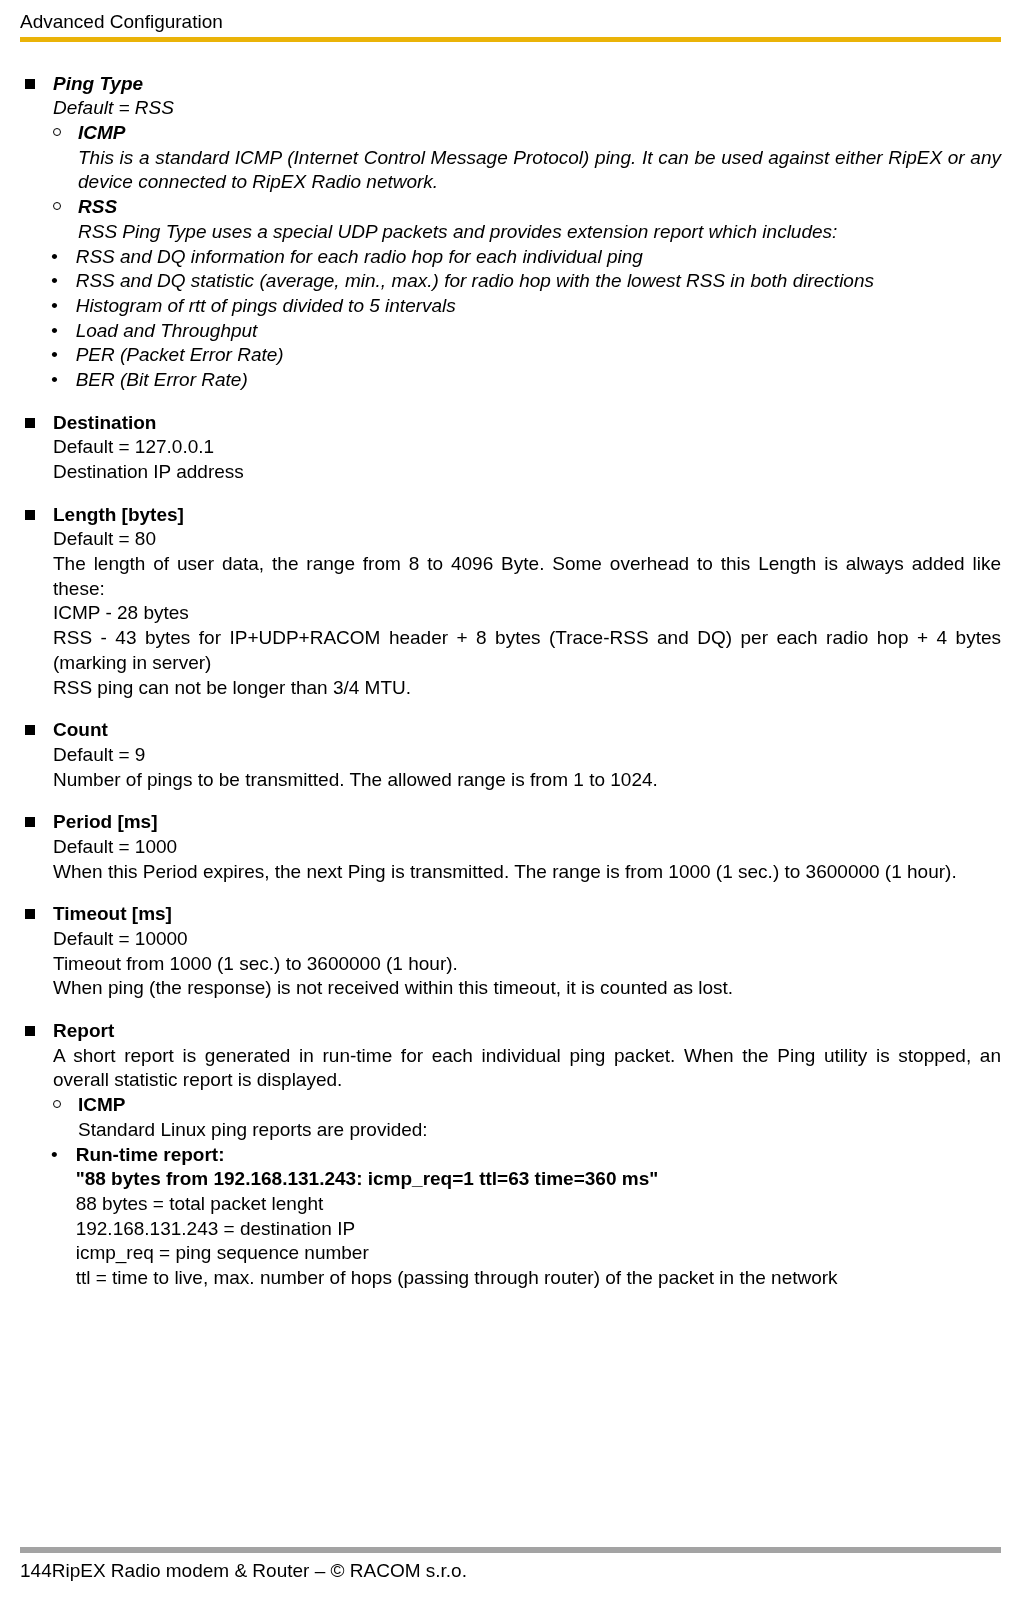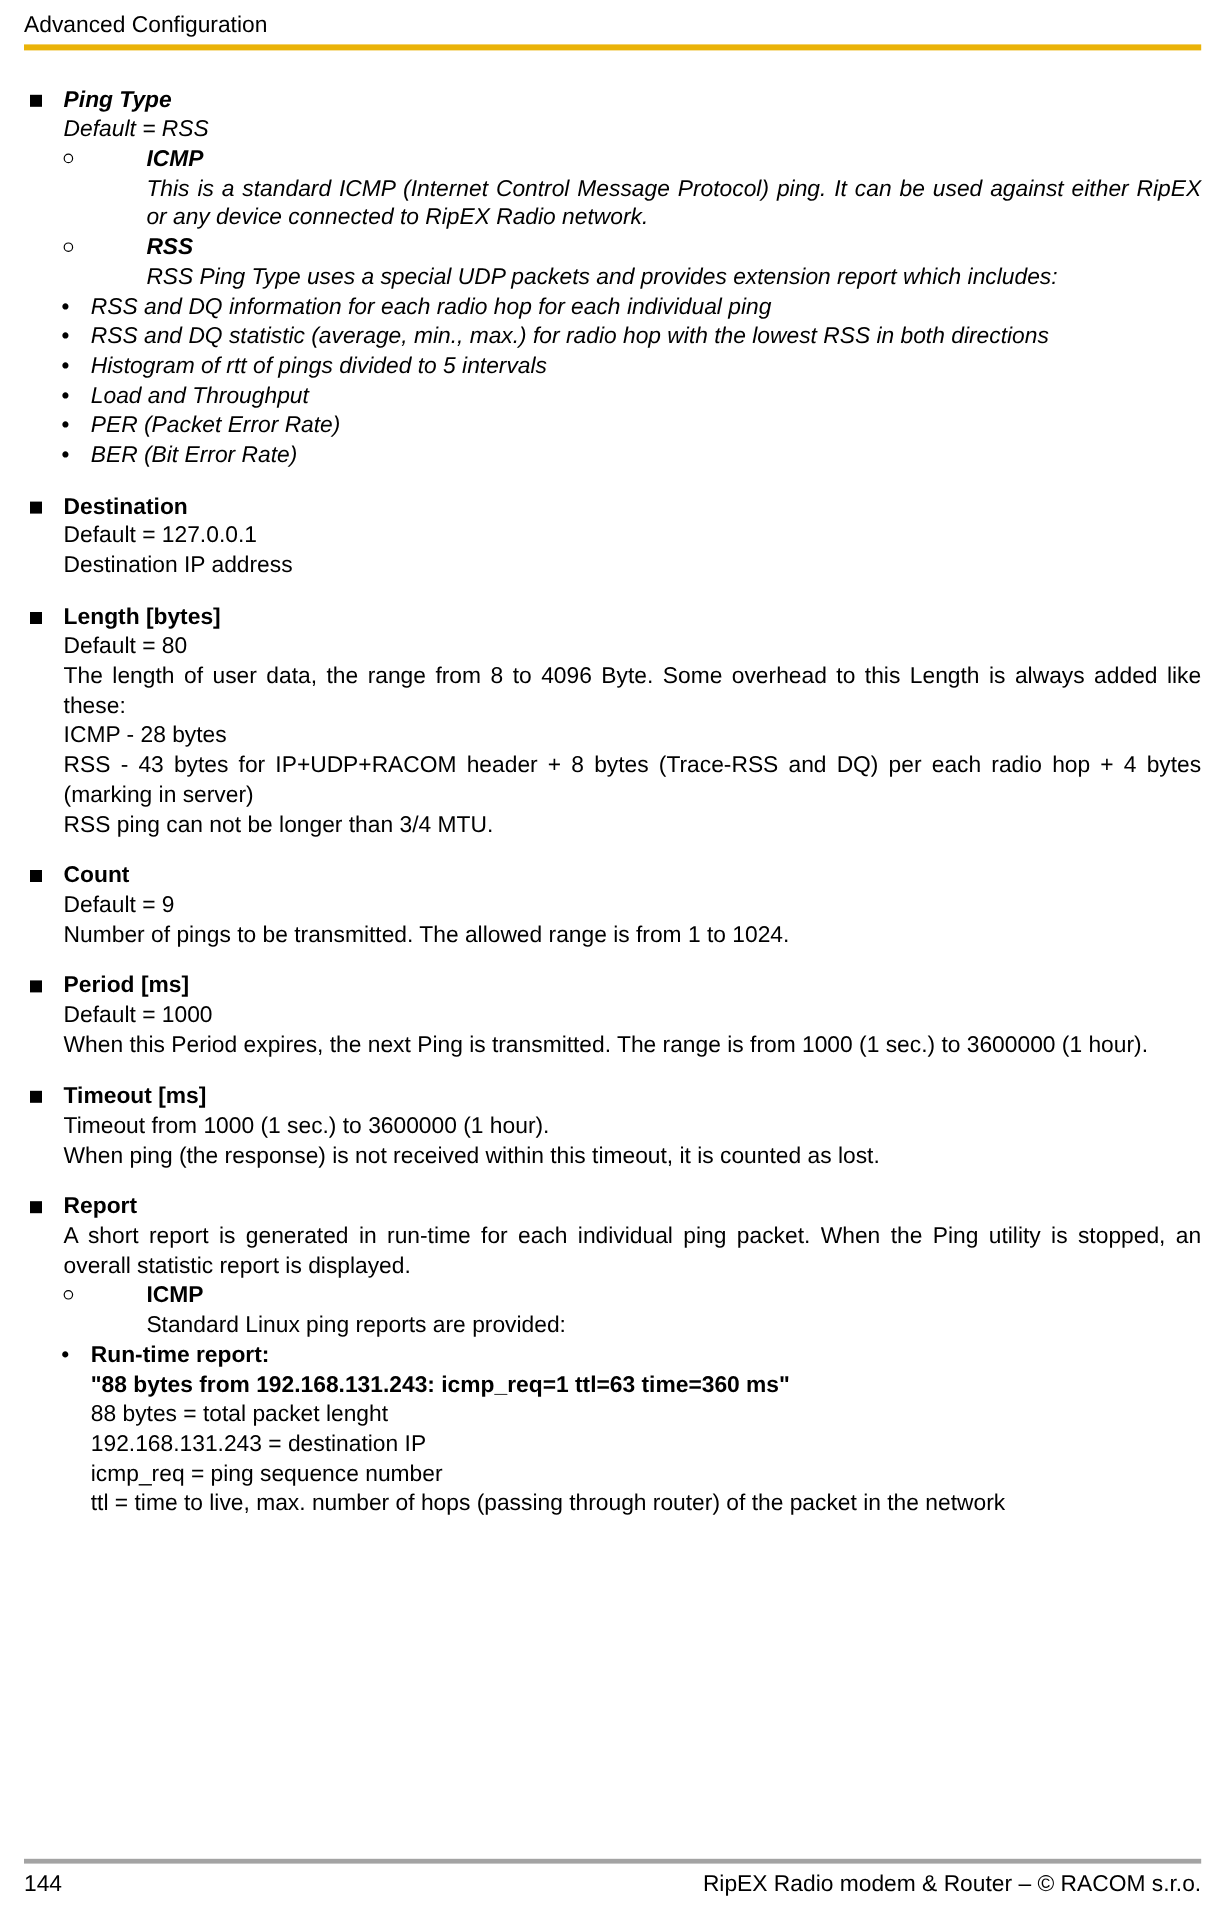--- a/index.html
+++ b/index.html
@@ -44,21 +44,20 @@
   }
   .body-l1 {
     flex: 1;
     text-align: justify;
   }
   .title-l1 { font-weight: bold; }
 
   .item-l2 {
     display: flex;
     margin-top: 0;
-    gap: 44px;
   }
   .bullet-l2 {
     width: 8px;
     height: 8px;
     border: 1px solid #000;
     border-radius: 50%;
     flex: none;
     margin-top: 7px;
     margin-left: 0;
     margin-right: 17px;
@@ -84,24 +83,24 @@
     flex: 1;
     text-align: justify;
   }
   .title-l3 { font-weight: bold; }
 
   .footer {
     position: absolute;
     bottom: 15px;
     left: 20px;
     right: 20px;
-    border-top: 4px solid #a3a3a3;
+    border-top: 6px solid #a3a3a3;
     padding-top: 6px;
     display: flex;
-    justify-content: space-between;
+    justify-content: flex-start;
     font-size: 19px;
   }
 </style>
 </head>
 <body>
 
 <div class="page">
   <div class="header">Advanced Configuration</div>
 
   <div class="content">
@@ -191,20 +190,21 @@
         <div class="title-l1">Period [ms]</div>
         <div>Default = 1000</div>
         <div>When this Period expires, the next Ping is transmitted. The range is from 1000 (1 sec.) to 3600000 (1 hour).</div>
       </div>
     </div>
 
     <div class="item-l1">
       <div class="bullet-l1"></div>
       <div class="body-l1">
         <div class="title-l1">Timeout [ms]</div>
+        <div>Default = 10000</div>
         <div>Timeout from 1000 (1 sec.) to 3600000 (1 hour).</div>
         <div>When ping (the response) is not received within this timeout, it is counted as lost.</div>
       </div>
     </div>
 
     <div class="item-l1">
       <div class="bullet-l1"></div>
       <div class="body-l1">
         <div class="title-l1">Report</div>
         <div>A short report is generated in run-time for each individual ping packet. When the Ping utility is stopped, an overall statistic report is displayed.</div>

